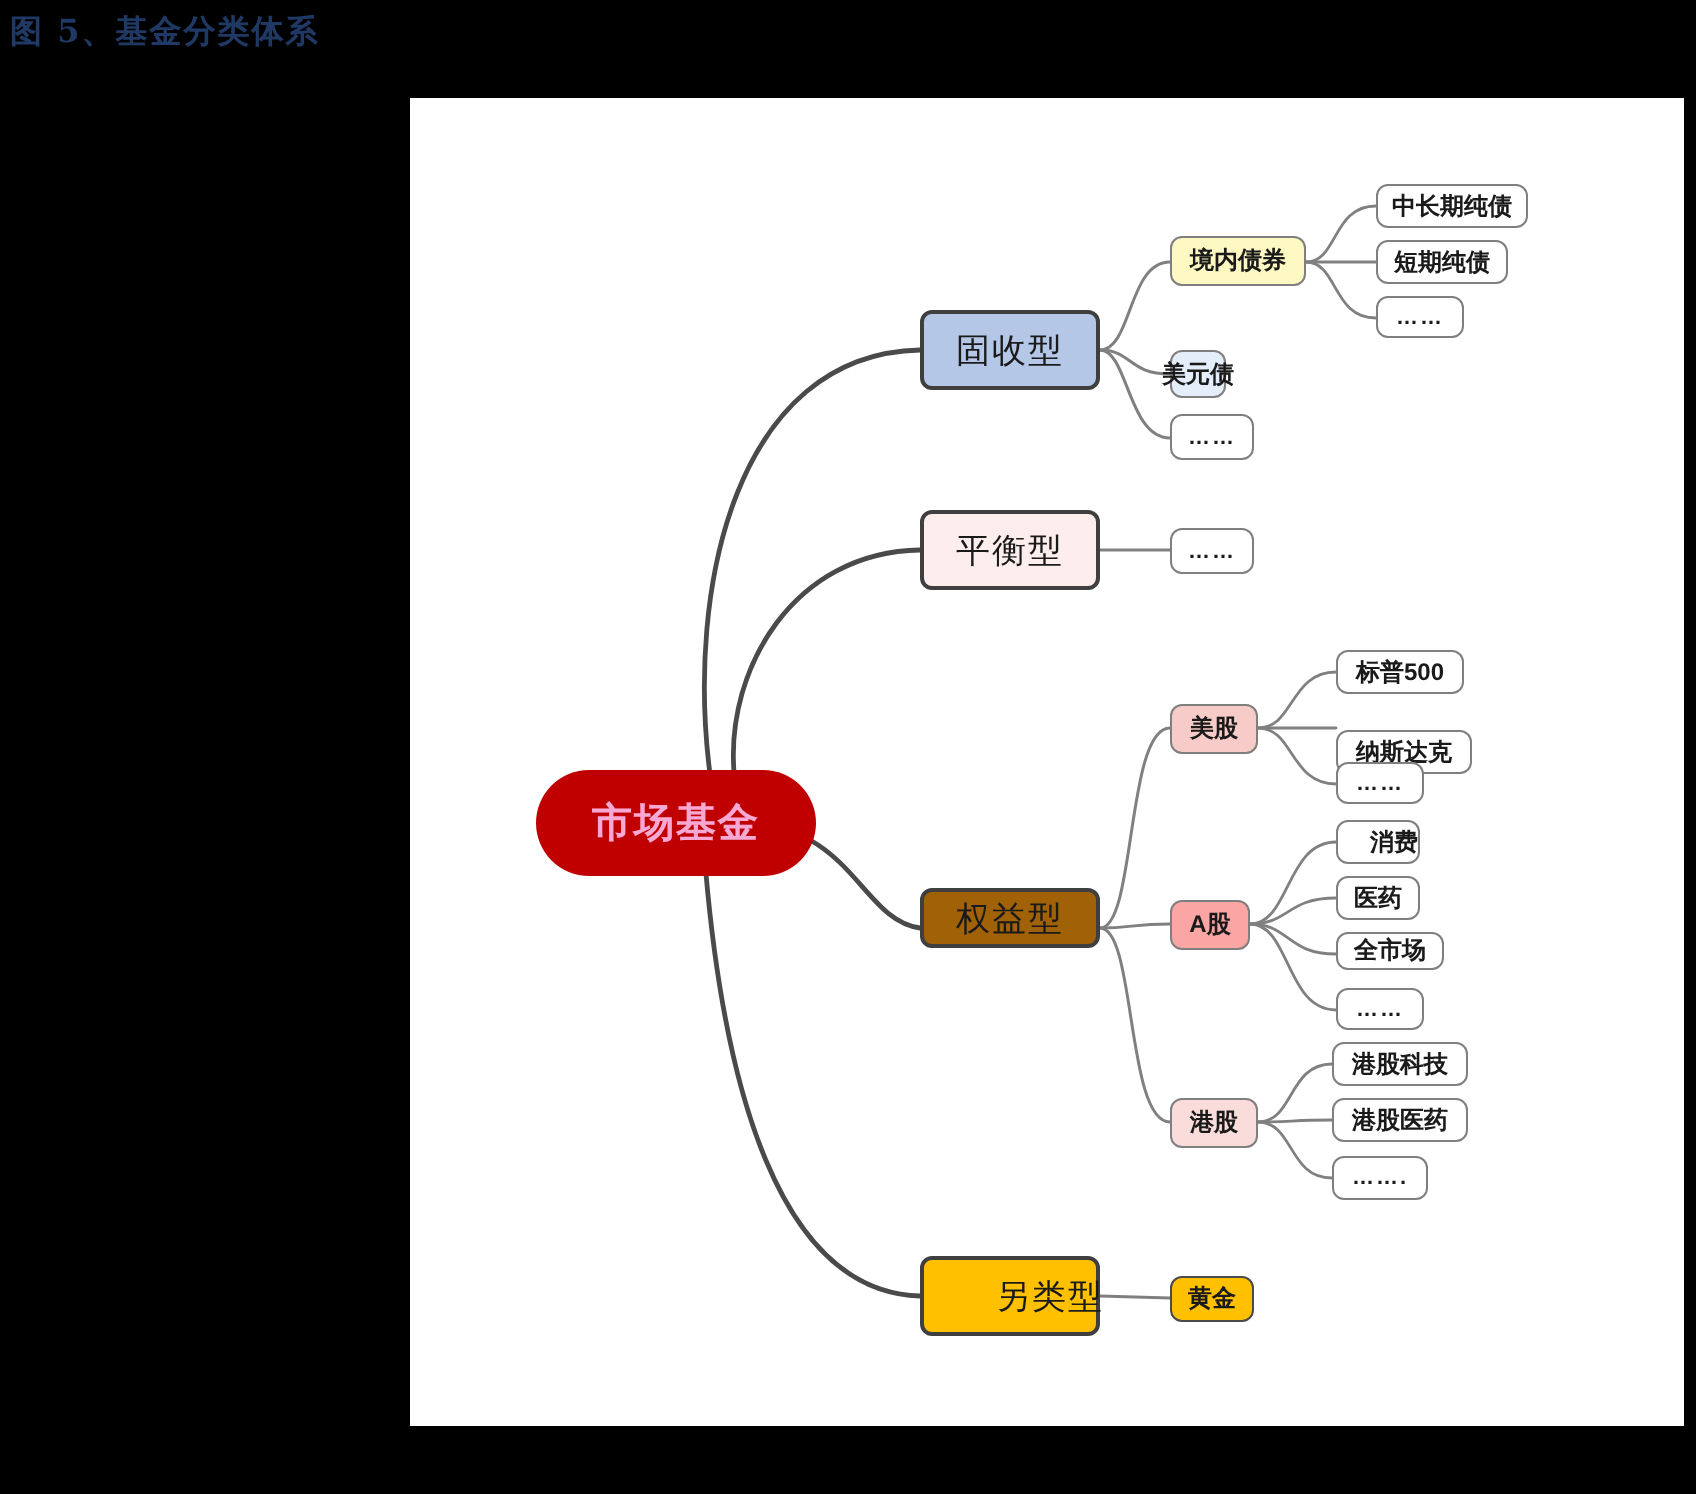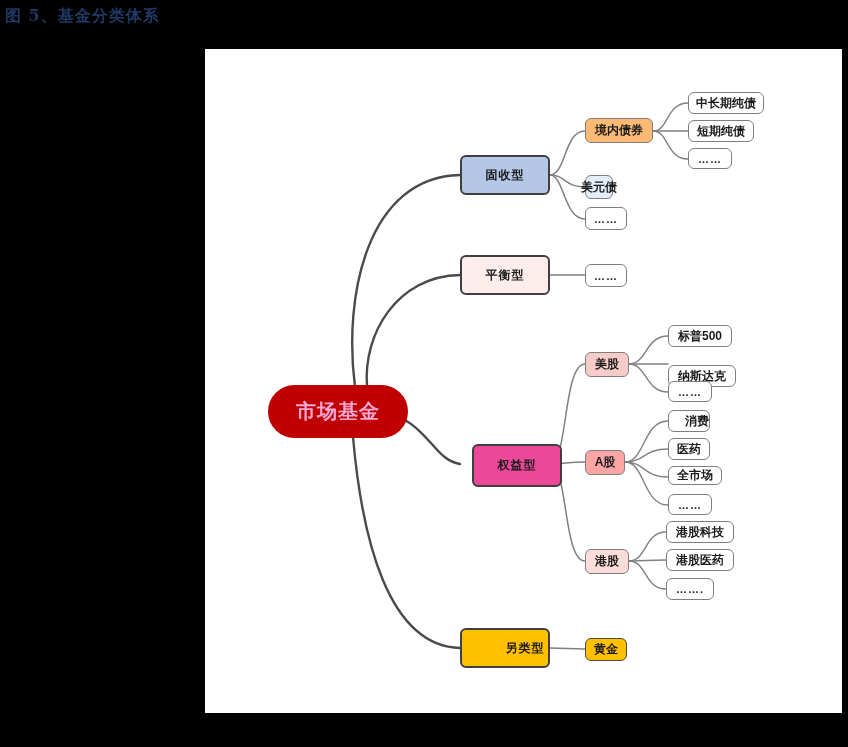--- a/index.html
+++ b/index.html
@@ -21,27 +21,27 @@
     display:flex;align-items:center;justify-content:center;
     background:#fff;border:1.3px solid #7f7f7f;border-radius:6px;
     font-size:12px;font-weight:600;color:#1a1a1a;white-space:nowrap;
   }
   
   .n-root{
     left:63px;top:336px;width:140px;height:53px;border:none;border-radius:27px;
     background:#C00000;color:#f9a8d4;font-size:20px;font-weight:700;letter-spacing:1px;
   }
   
-  .l1{border:2px solid #3f3f3f;font-size:12px;font-weight:700;letter-spacing:1px;}
+  .l1{border:2px solid #3f3f3f;font-size:17px;font-weight:400;letter-spacing:1px;}
   .n-fixed   {left:255px;top:106px;width:90px;height:40px;background:#B4C7E7;}
   .n-balanced{left:255px;top:206px;width:90px;height:40px;background:#FDEEED;}
-  .n-equity  {left:255px;top:395px;width:90px;height:43px;background:#ec4899;margin-left:12px;}
+  .n-equity  {left:255px;top:395px;width:90px;height:30px;background:#a16207;}
   .n-alt     {left:255px;top:579px;width:90px;height:40px;background:#FFC000;padding-left:40px;}
   
-  .n-dombond {left:380px;top:69px; width:68px;height:25px;background:#fdba74;}
+  .n-dombond {left:380px;top:69px; width:68px;height:25px;background:#fef9c3;}
   .n-usdbond {left:380px;top:126px;width:28px;height:24px;background:#E4EDFA;}
   .n-fidots  {left:380px;top:158px;width:42px;height:23px;}
   .n-baldots {left:380px;top:215px;width:42px;height:23px;}
   .n-usstock {left:380px;top:303px;width:44px;height:25px;background:#F7CBC7;}
   .n-ashare  {left:380px;top:401px;width:40px;height:25px;background:#fca5a5;}
   .n-hkstock {left:380px;top:500px;width:44px;height:25px;background:#FADDDB;}
   .n-gold    {left:380px;top:589px;width:42px;height:23px;background:#FFC000;border-color:#4a4a4a;font-weight:700;}
   
   .n-mlbond  {left:483px;top:43px; width:76px;height:22px;}
   .n-stbond  {left:483px;top:71px; width:66px;height:22px;}

